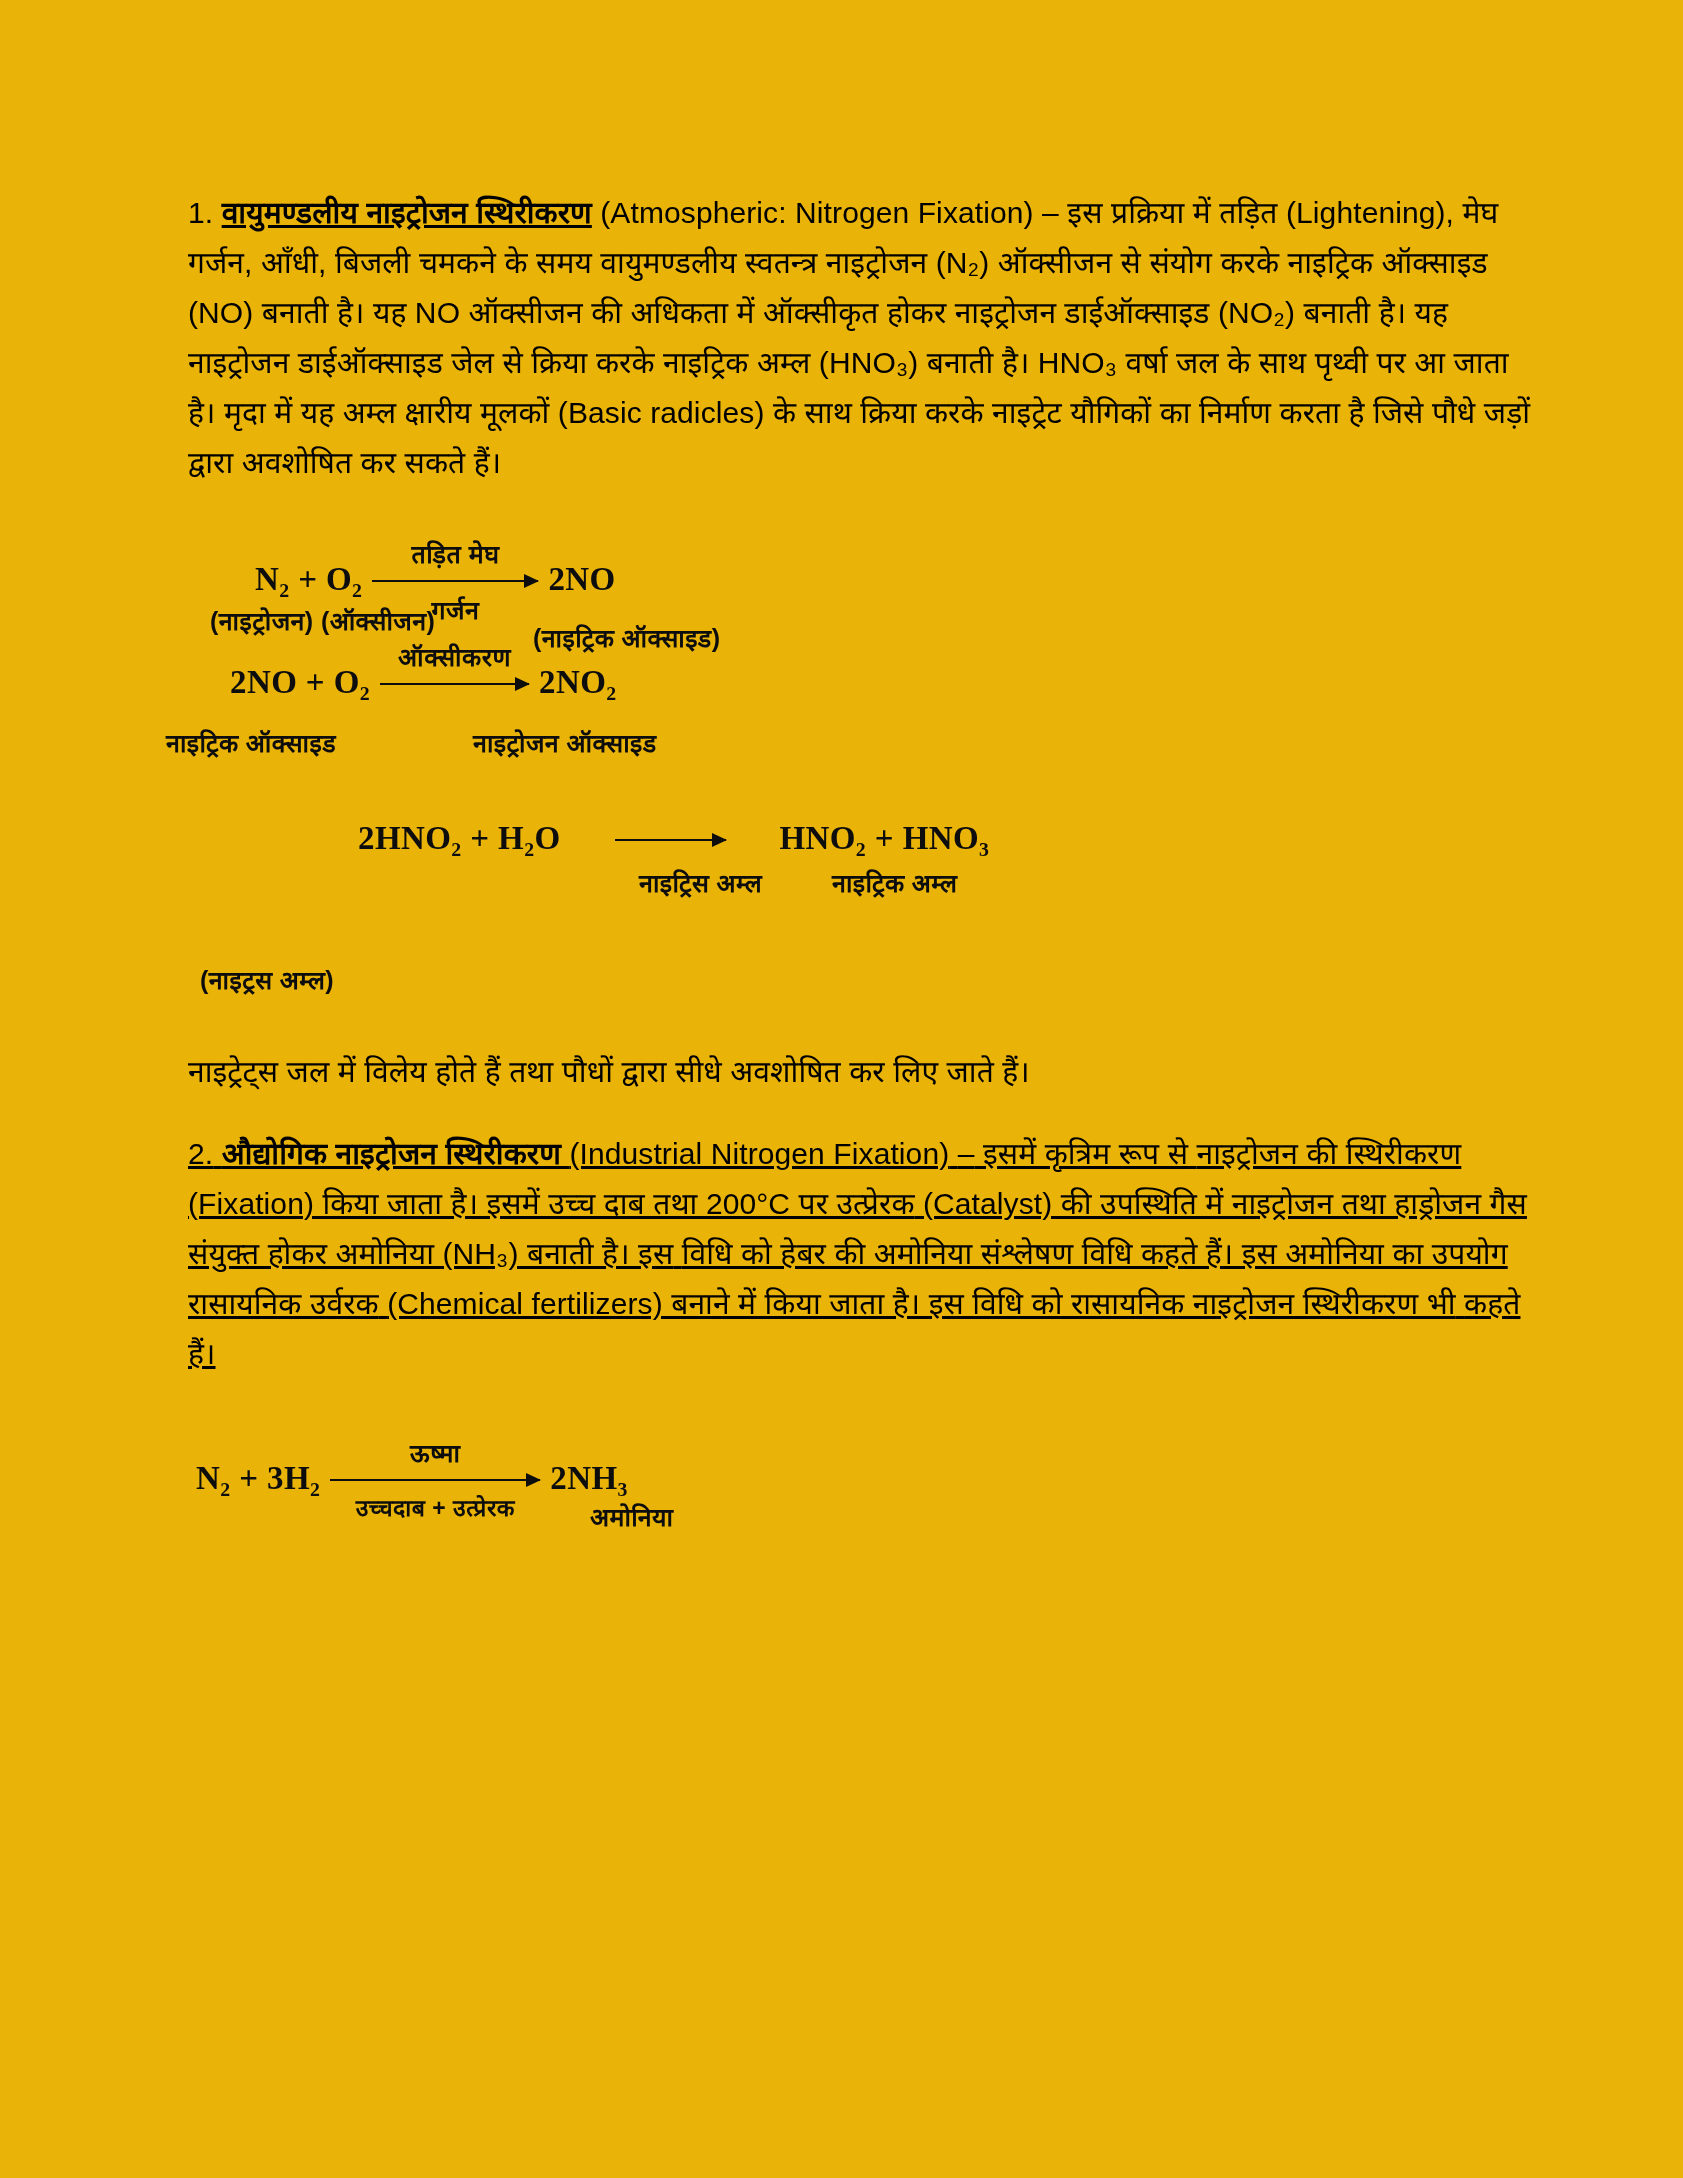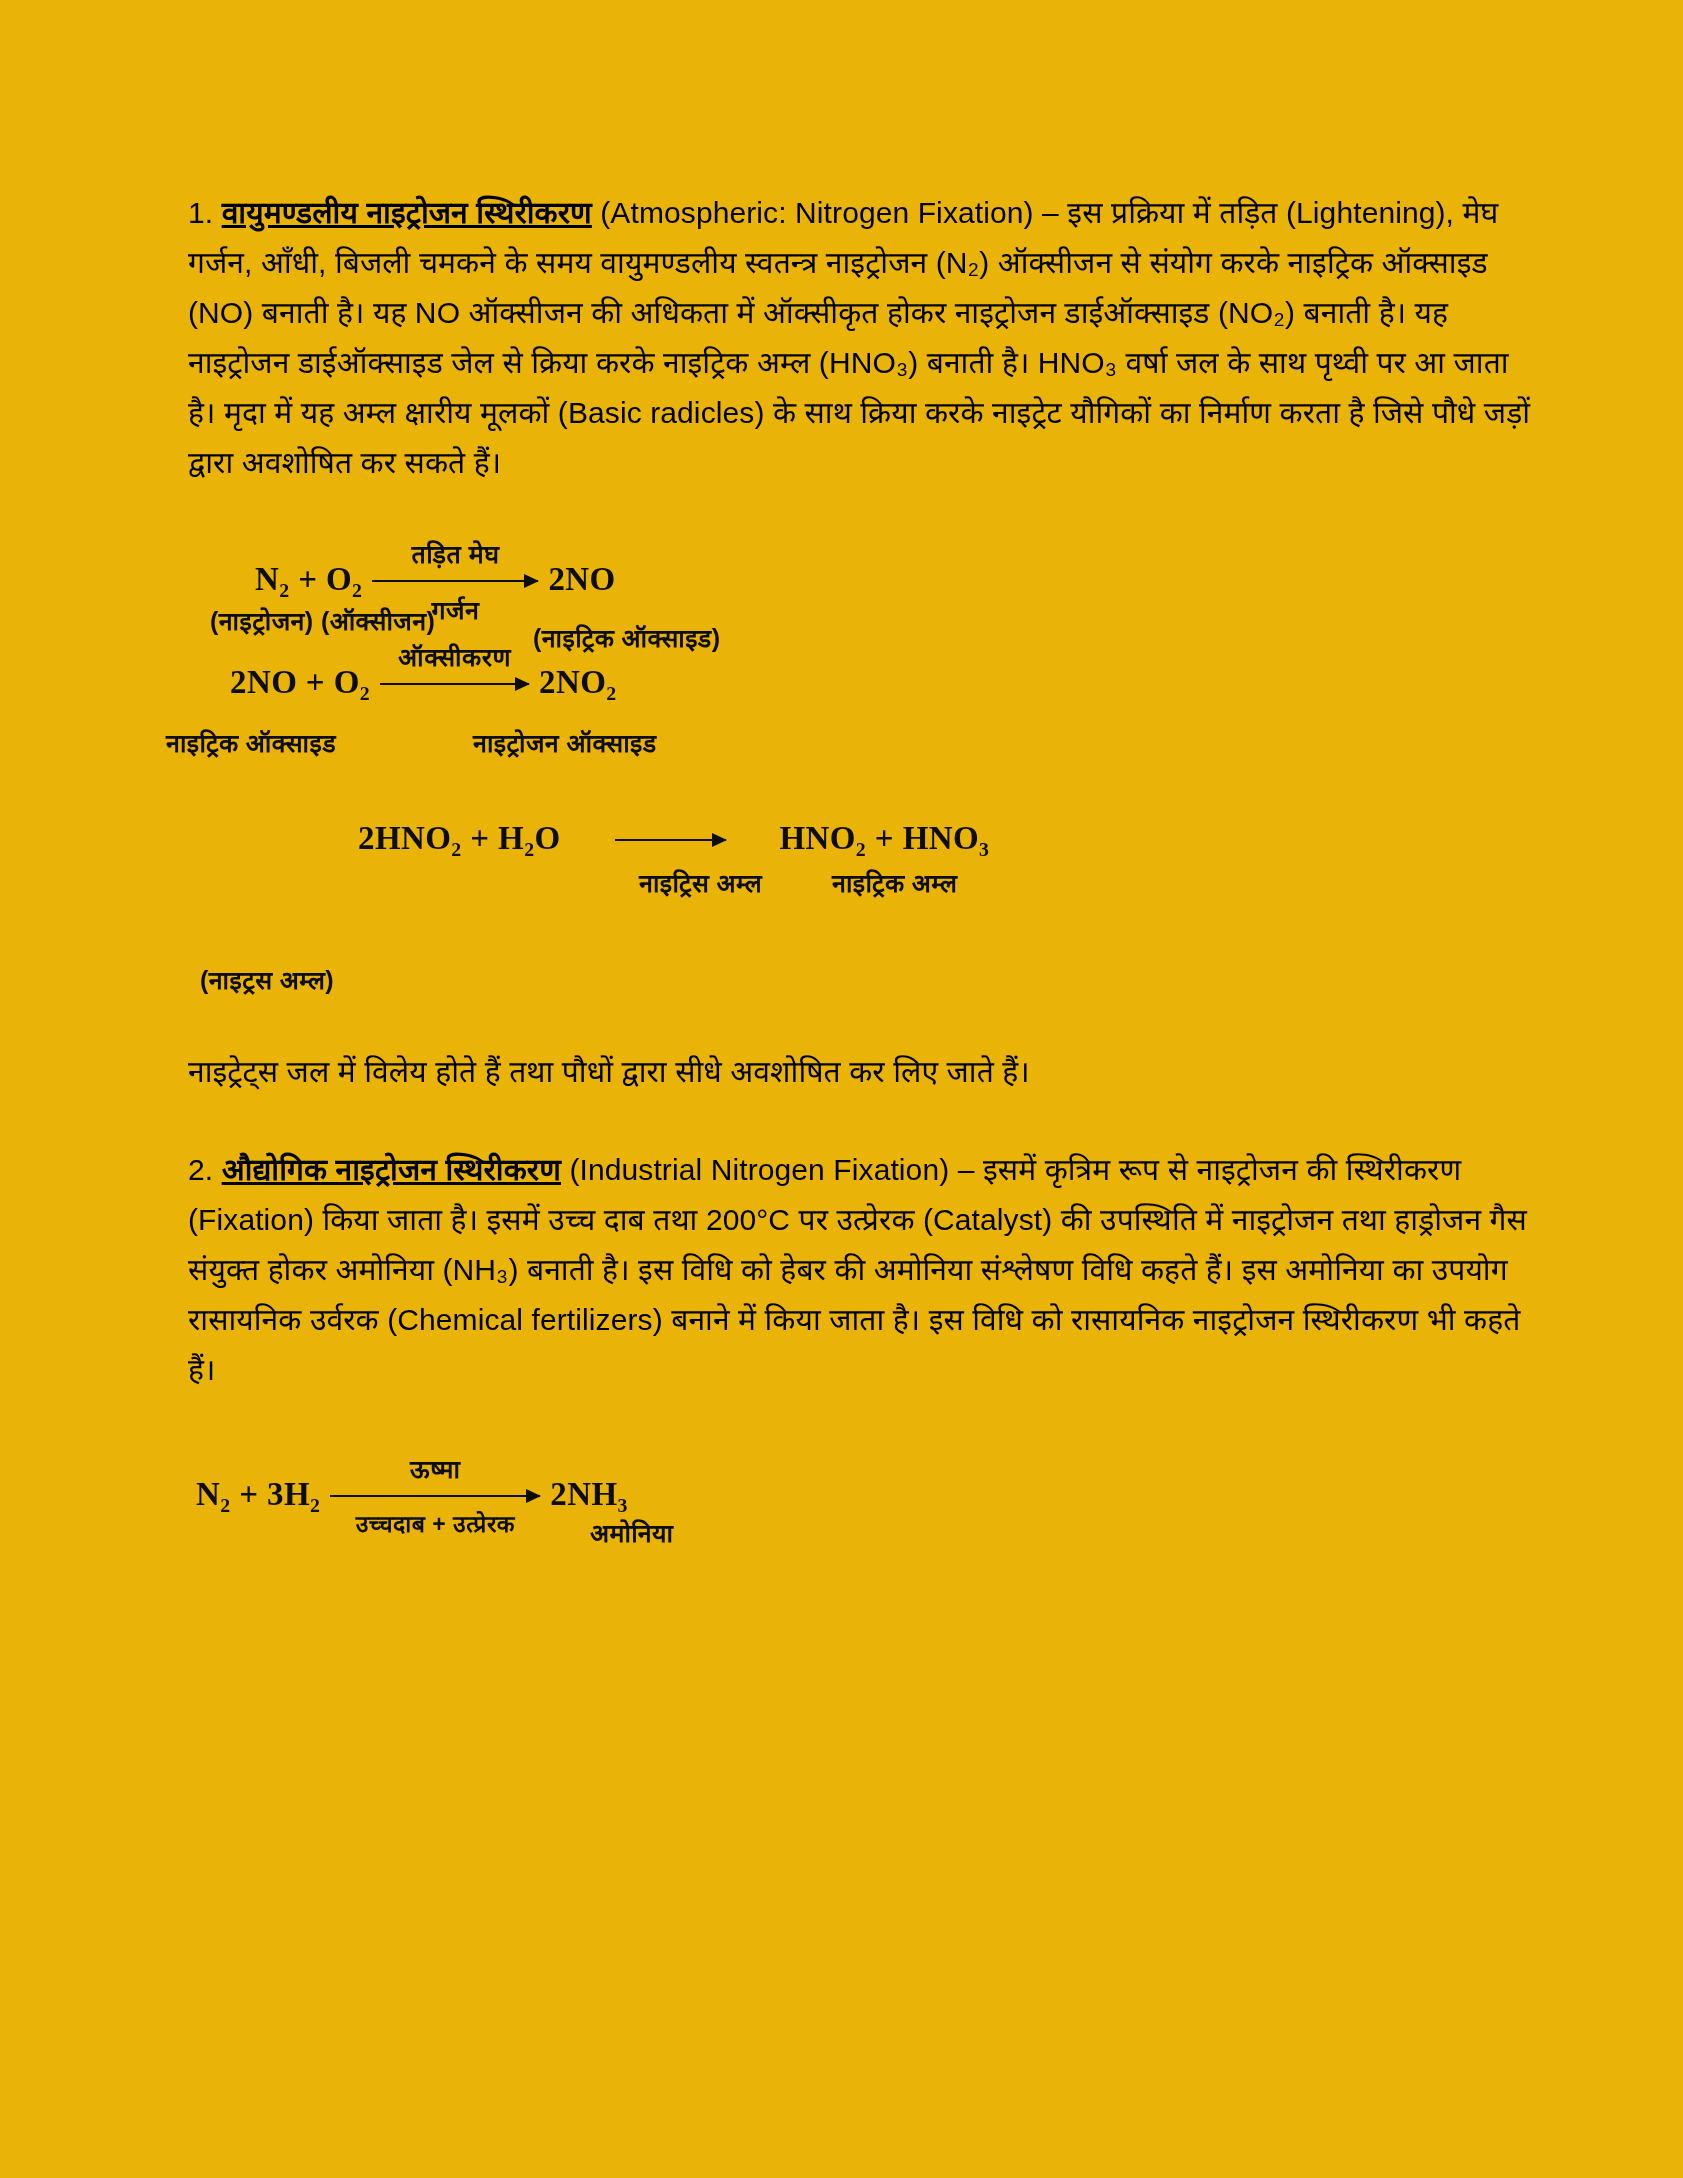--- a/index.html
+++ b/index.html
@@ -183,21 +183,21 @@
       </div>
 
       <div class="eq-wrap" style="height:91px;">
         <span class="eqlabels lbl" style="left:-16px; top:61px;margin-left:28px;">(नाइट्रस अम्ल)</span>
       </div>
     </div>
 
     <div class="para" style="margin-top:59px;">नाइट्रेट्स जल में विलेय होते हैं तथा पौधों द्वारा सीधे अवशोषित कर लिए जाते हैं।</div>
 
 
-    <div class="para" style="margin-top:48px;">
+    <div class="para" style="margin-top:32px;text-decoration:underline;">
       <span>2.</span>
       <span class="bold">औद्योगिक नाइट्रोजन स्थिरीकरण</span>
       <span>(Industrial Nitrogen Fixation)</span>
       <span>–</span>
       <span>इसमें कृत्रिम रूप से</span>
       <span>नाइट्रोजन की स्थिरीकरण (Fixation) किया जाता है। इसमें उच्च दाब तथा 200°C पर उत्प्रेरक</span>
       <span>(Catalyst) की उपस्थिति में नाइट्रोजन तथा हाड्रोजन गैस संयुक्त होकर अमोनिया (NH₃) बनाती है। इस</span>
       <span>विधि को हेबर की अमोनिया संश्लेषण विधि कहते हैं। इस अमोनिया का उपयोग रासायनिक उर्वरक</span>
       <span>(Chemical fertilizers) बनाने में किया जाता है। इस विधि को रासायनिक नाइट्रोजन स्थिरीकरण भी</span>
       <span>कहते हैं।</span>

